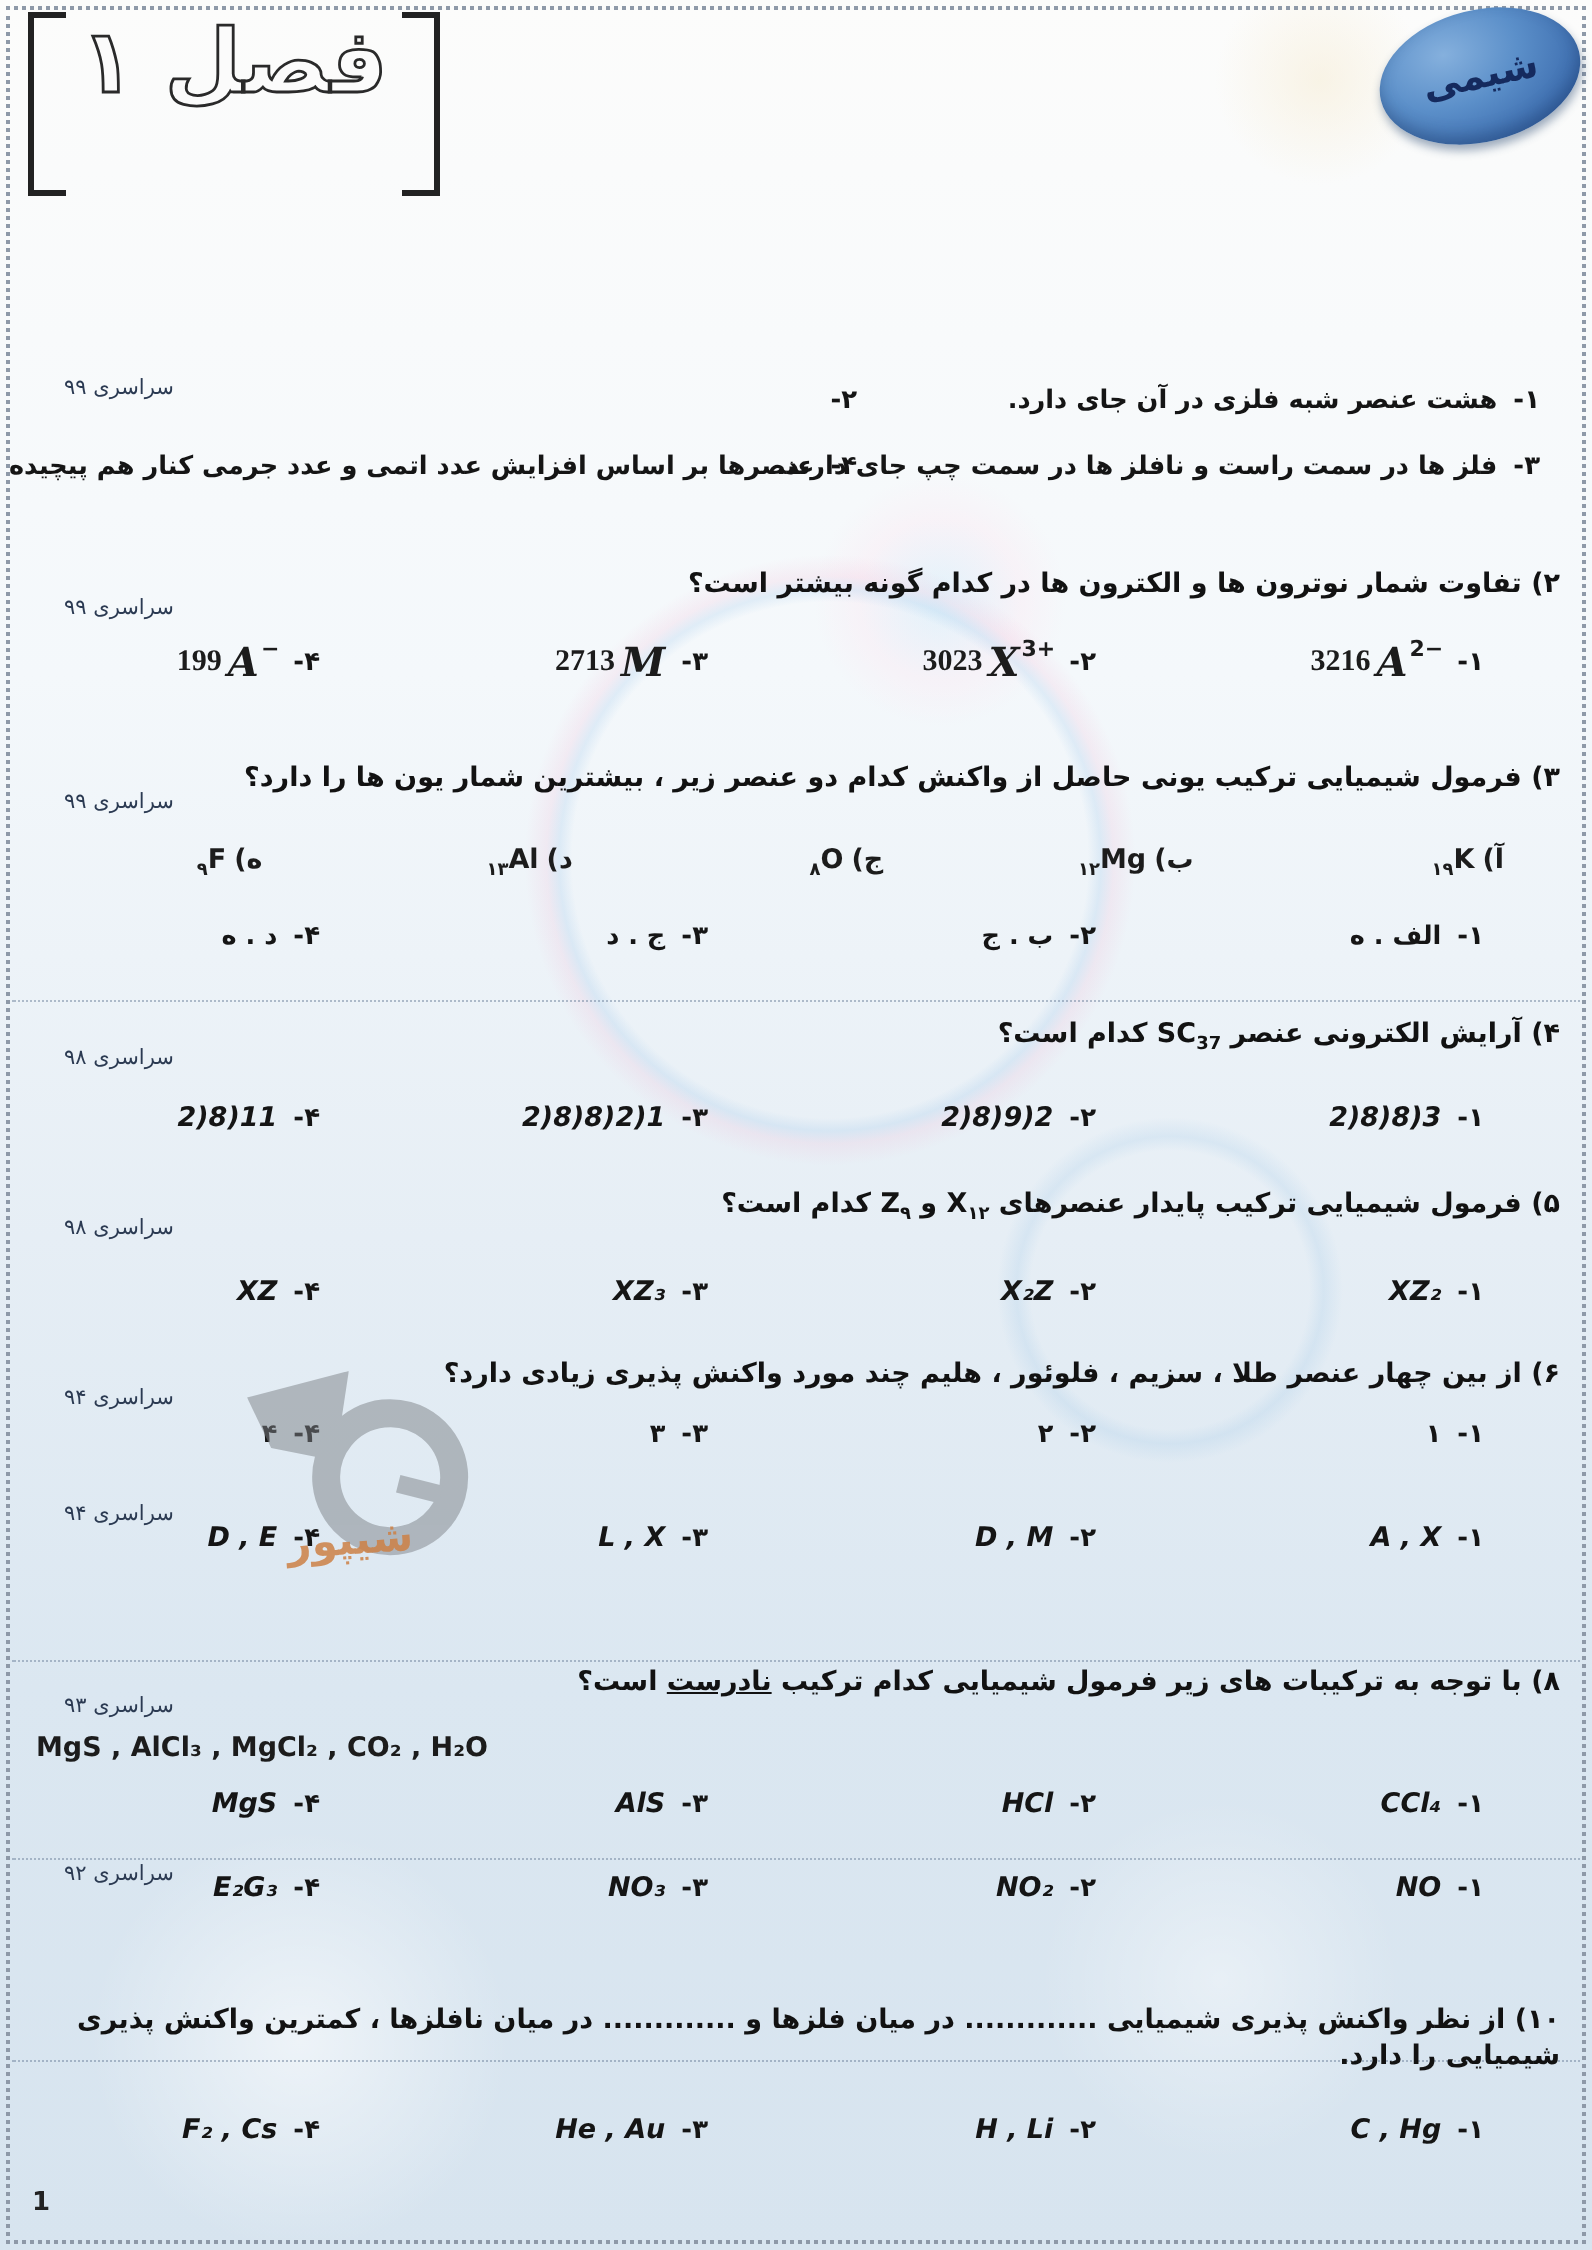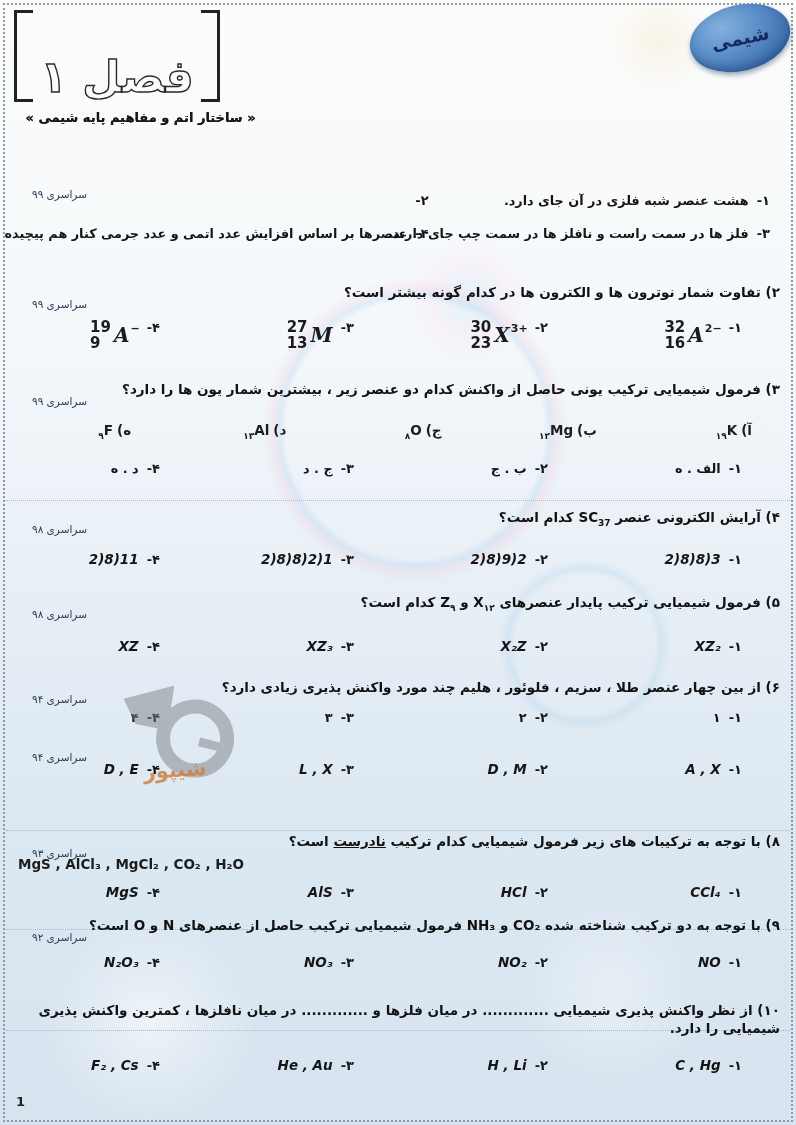--- a/index.html
+++ b/index.html
@@ -11,21 +11,21 @@
       radial-gradient(circle 120px at 585px 645px, rgba(255,255,255,0) 58%, rgba(150,195,230,0.20) 64%, rgba(255,255,255,0) 72%),
       radial-gradient(circle 90px at 470px 300px, rgba(190,230,250,0.35), rgba(255,220,235,0.22) 45%, rgba(255,255,255,0) 70%),
       radial-gradient(circle 140px at 150px 1020px, rgba(255,255,255,0.55), rgba(255,255,255,0) 75%),
       radial-gradient(circle 120px at 610px 990px, rgba(255,255,255,0.4), rgba(255,255,255,0) 75%),
       radial-gradient(circle 70px at 660px 40px, rgba(246,236,212,0.55), rgba(255,255,255,0) 75%),
       linear-gradient(180deg,#fcfcfb 0%,#f4f8fb 30%,#e6eef5 55%,#dbe7f1 75%,#d7e4ef 100%);
   }
   .page-border{position:absolute;inset:3px;border:2px dotted #8e99a8;pointer-events:none;}
   .sep{position:absolute;left:6px;right:6px;height:0;border-top:1px dotted rgba(110,130,155,0.5);}
   
-  .title-wrap{position:absolute;left:14px;top:6px;display:flex;align-items:flex-end;height:96px;}
+  .title-wrap{position:absolute;left:14px;top:6px;display:flex;align-items:flex-start;height:96px;}
   .brk{width:16px;height:86px;border:3px solid #222;}
   .brk-l{border-right:none;}
   .brk-r{border-left:none;}
   .chapter{width:168px;text-align:center;direction:rtl;font-size:44px;font-weight:700;
     color:#fbfbfb;-webkit-text-stroke:1.4px #2a2a2a;letter-spacing:4px;}
   .subtitle{position:absolute;left:18px;top:110px;width:245px;text-align:center;direction:rtl;
     font-size:13px;font-weight:700;color:#161616;text-shadow:0 0 0.5px #333;}
   .badge{position:absolute;right:5px;top:5px;width:102px;height:66px;border-radius:50%;
     transform:rotate(-14deg);
     background:radial-gradient(ellipse at 35% 28%, #85b0dd 0%, #5b8fc9 40%, #3c6cae 78%, #2a5793 100%);
@@ -43,21 +43,21 @@
   .opt{display:flex;direction:rtl;align-items:baseline;gap:8px;padding-right:44px;white-space:nowrap;}
   .opts-2 .opt{padding-right:16px;}
   .onum{font-weight:700;font-size:13px;color:#151515;}
   .oval{direction:ltr;unicode-bidi:isolate;font-weight:600;font-size:13.5px;color:#151515;font-style:italic;}
   .oval-fa{direction:rtl;font-weight:600;font-size:12.8px;color:#151515;}
   .ltr{direction:ltr;unicode-bidi:isolate;}
   sub{font-size:9px;}
   u{text-decoration:underline;}
   
   .iso{display:inline-flex;align-items:center;direction:ltr;unicode-bidi:isolate;}
-  .iso-stack{display:flex;flex-direction:column;align-items:flex-start;line-height:1.08;font-size:15px;font-weight:600;}
+  .iso-stack{display:flex;flex-direction:row;align-items:flex-end;line-height:1.08;font-size:15px;font-weight:600;font-family:Liberation Serif, serif;}
   .iso-sym{font-size:20px;font-style:italic;font-family:"DejaVu Serif",serif;margin-left:3px;font-weight:600;}
   .iso-charge{font-size:11px;font-weight:700;position:relative;top:-7px;left:1px;}
   
   .elems{display:grid;grid-template-columns:repeat(5,1fr);direction:rtl;}
   .el{display:flex;direction:rtl;align-items:baseline;gap:4px;padding-right:34px;font-weight:600;font-size:13.5px;white-space:nowrap;}
   .el .sym{direction:ltr;unicode-bidi:isolate;}
   
   .formula-line{direction:ltr;text-align:left;padding-left:8px;font-weight:600;font-size:13.5px;}
   
   .wm{position:absolute;left:116px;top:684px;width:120px;height:110px;pointer-events:none;}
@@ -75,21 +75,20 @@
 <body>
 
 <div class="page">
   <div class="page-border"></div>
 
   <div class="title-wrap">
     <div class="brk brk-l"></div>
     <div class="chapter">فصل ۱</div>
     <div class="brk brk-r"></div>
   </div>
-  <div class="subtitle">« ساختار اتم و مفاهیم پایه شیمی »</div>
   <div class="badge">
     <span>شیمی</span>
   </div>
 
   <div class="sep" style="top:500px"></div>
   <div class="sep" style="top:830px"></div>
   <div class="sep" style="top:929px"></div>
   <div class="sep" style="top:1030px"></div>
 
   <div class="q" style="top:173px">
@@ -296,21 +295,21 @@
       <div class="opt">
           <span class="onum">۴-</span>
           <span class="oval">D , E</span>
         </div>
     </div>
   </div>
 
   <div class="q" style="top:832px">
     <div class="src">سراسری ۹۳</div>
     <div class="qtext"><span>۸) با توجه به ترکیبات های زیر فرمول شیمیایی کدام ترکیب </span><u>نادرست</u><span> است؟</span></div>
-    <div class="formula-line" style="margin-top:6px">MgS , AlCl₃ , MgCl₂ , CO₂ , H₂O</div>
+    <div class="formula-line" style="margin-top:16px">MgS , AlCl₃ , MgCl₂ , CO₂ , H₂O</div>
     <div class="opts opts-4" style="margin-top:12px">
       <div class="opt">
           <span class="onum">۱-</span>
           <span class="oval">CCl₄</span>
         </div>
       <div class="opt">
           <span class="onum">۲-</span>
           <span class="oval">HCl</span>
         </div>
       <div class="opt">
@@ -319,37 +318,36 @@
         </div>
       <div class="opt">
           <span class="onum">۴-</span>
           <span class="oval">MgS</span>
         </div>
     </div>
   </div>
 
   <div class="q" style="top:916px">
     <div class="src">سراسری ۹۲</div>
-    <div class="qtext"><span>۹) با توجه به دو ترکیب شناخته شده </span><span class="ltr">CO₂</span><span> و </span><span class="ltr">NH₃</span><span> فرمول شیمیایی ترکیب حاصل از عنصرهای </span><span class="ltr">N</span><span> و </span><span class="ltr">O</span><span> است؟</span></div>
     <div class="opts opts-4" style="margin-top:20px">
       <div class="opt">
           <span class="onum">۱-</span>
           <span class="oval">NO</span>
         </div>
       <div class="opt">
           <span class="onum">۲-</span>
           <span class="oval">NO₂</span>
         </div>
       <div class="opt">
           <span class="onum">۳-</span>
           <span class="oval">NO₃</span>
         </div>
       <div class="opt">
           <span class="onum">۴-</span>
-          <span class="oval">N₂O₃</span>
+          <span class="oval">E₂G₃</span>
         </div>
     </div>
   </div>
 
   <div class="q" style="top:1001px">
     <div class="qtext">۱۰) از نظر واکنش پذیری شیمیایی ............. در میان فلزها و ............. در میان نافلزها ، کمترین واکنش پذیری شیمیایی را دارد.</div>
     <div class="opts opts-4" style="margin-top:20px">
       <div class="opt">
           <span class="onum">۱-</span>
           <span class="oval">C , Hg</span>

